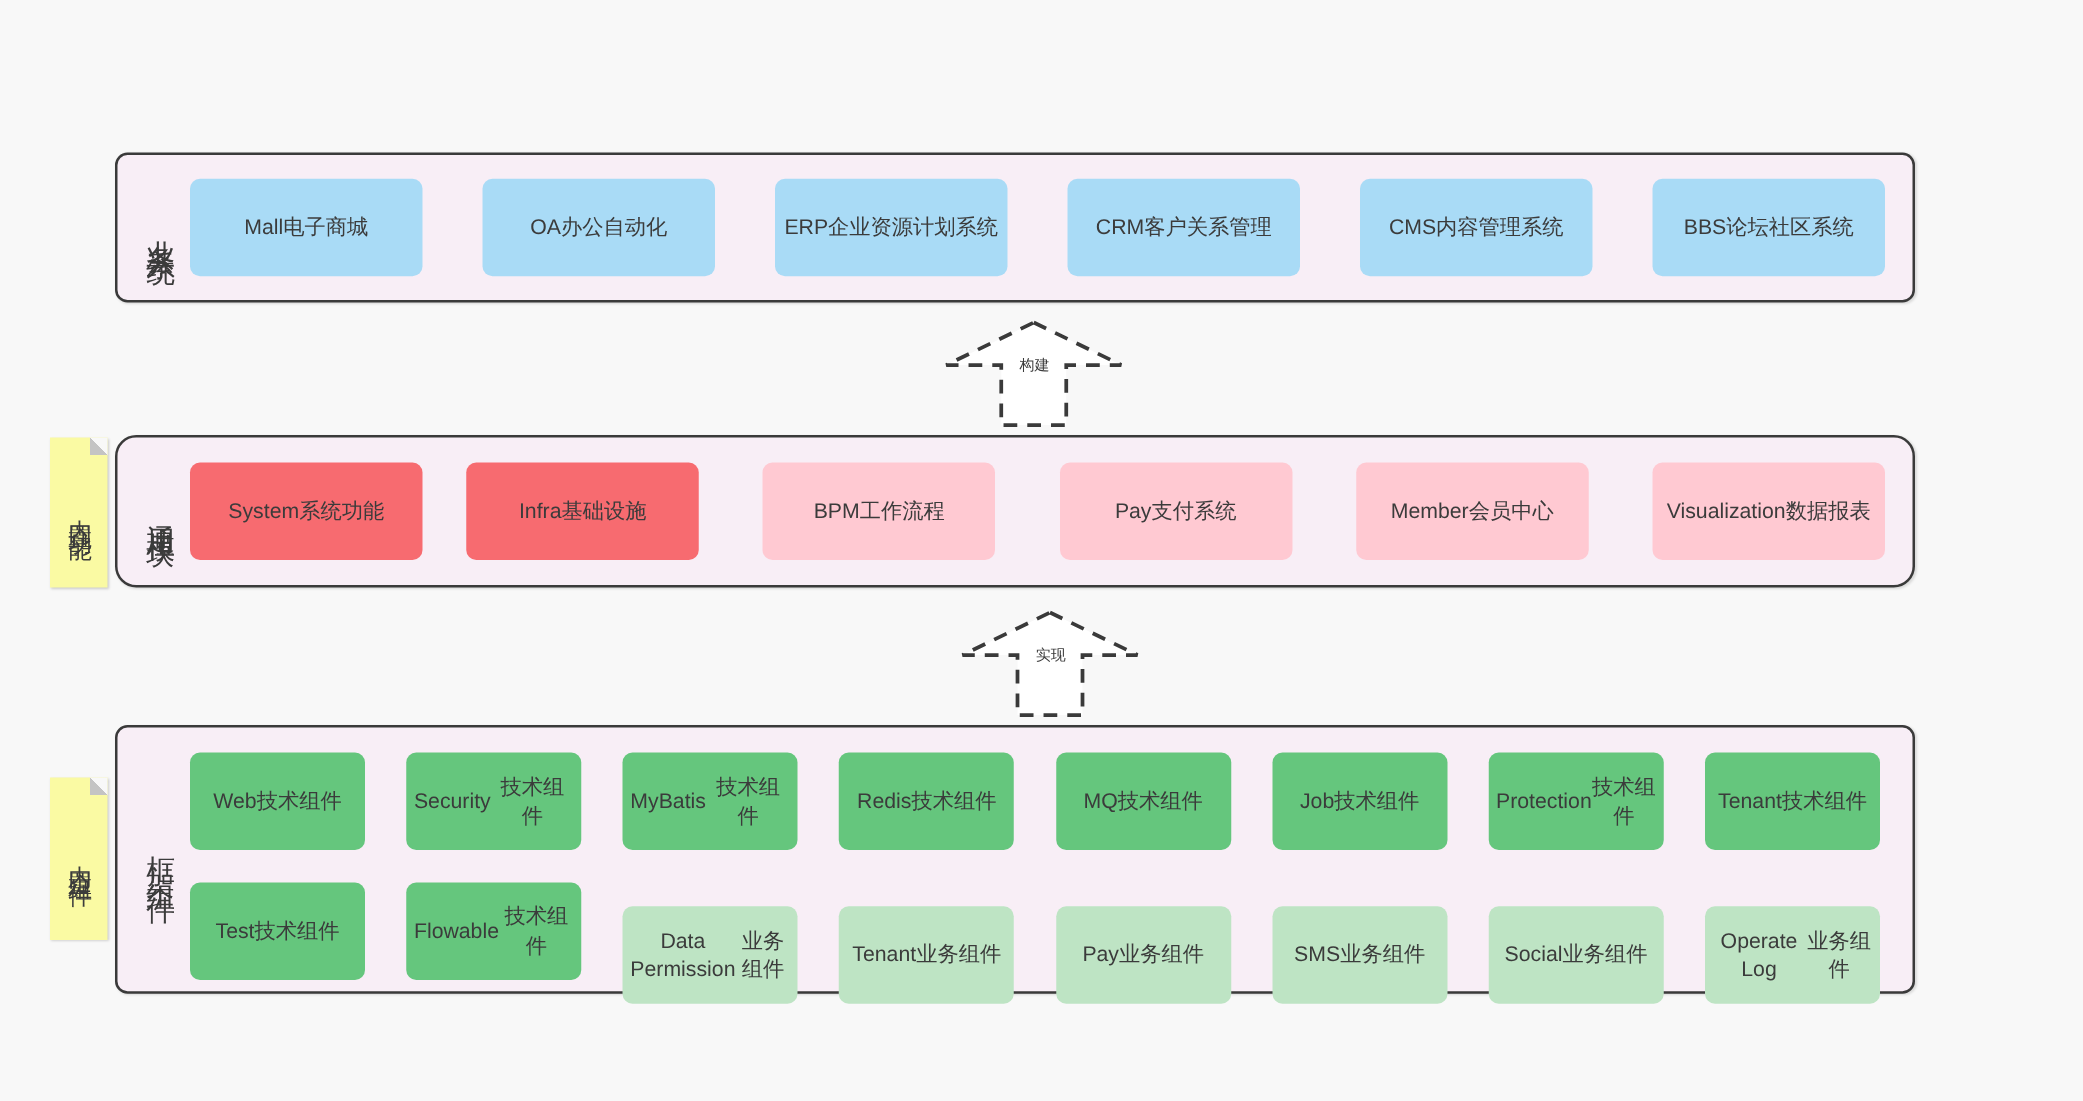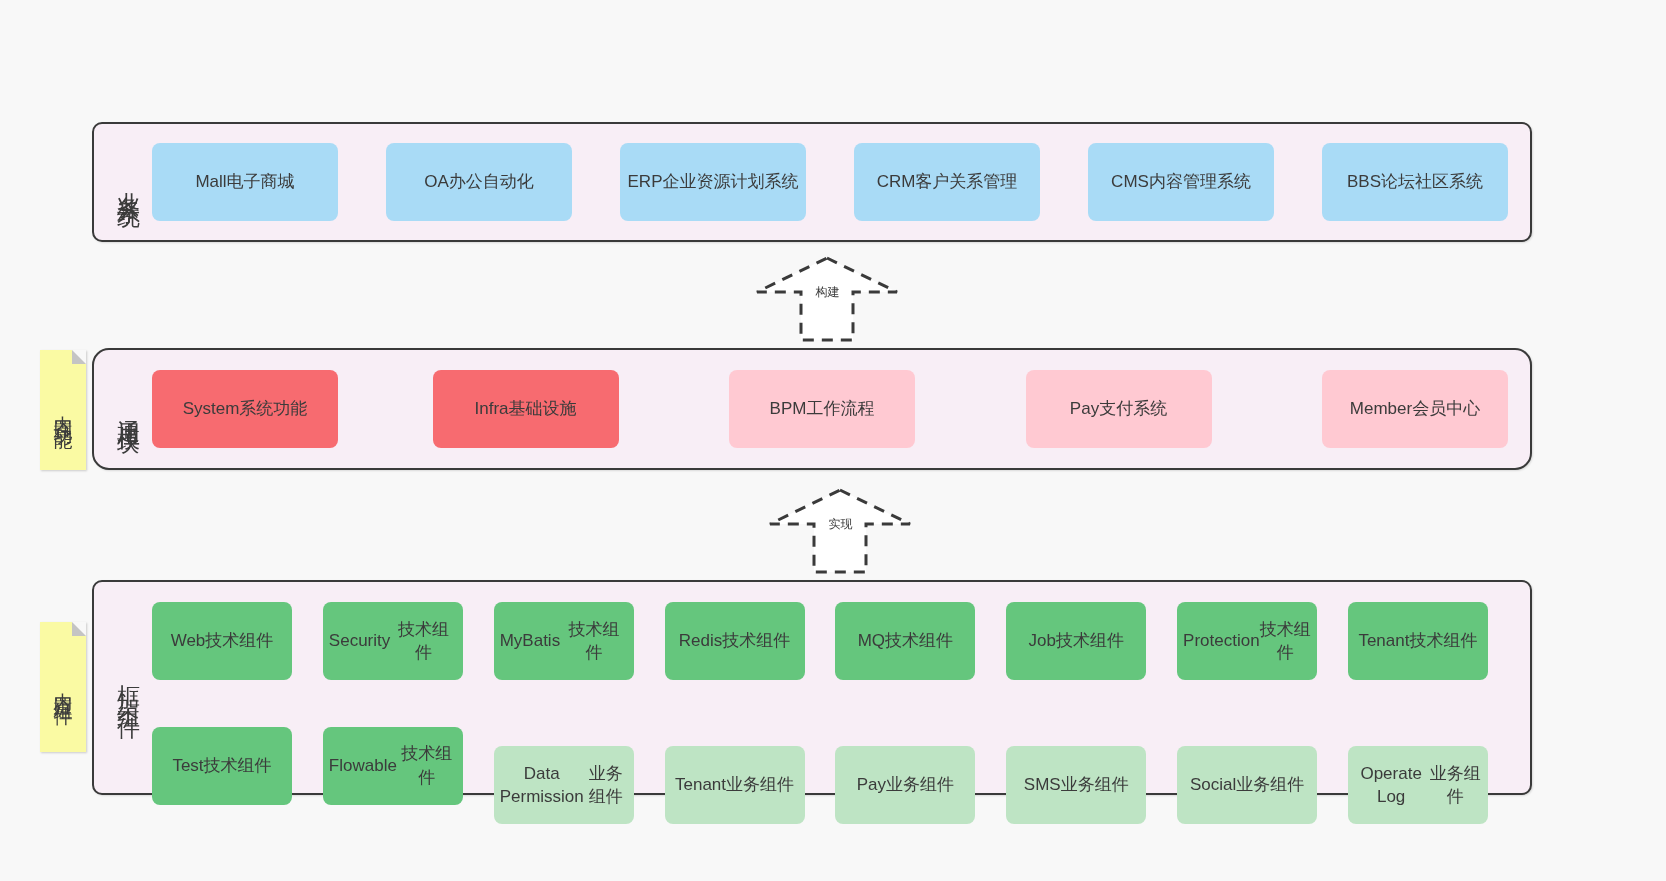--- a/index.html
+++ b/index.html
@@ -29,22 +29,22 @@
   }
   .band-label.spread{letter-spacing:11px;}
 
   .band-row{
     position:absolute; left:0; right:0;
     display:flex; justify-content:space-between; align-items:center;
     padding:0 22px 0 58px;
   }
   #band1 .band-row, #band2 .band-row{top:50%; transform:translateY(-50%);}
   #band3 .row1{top:20px;}
-  #band3 .row2{top:125px;}
-  #band3 .band-row{padding:0 42px 0 58px;}
+  #band3 .row2{top:104px;}
+  #band3 .band-row{padding:0 26px 0 58px;}
 
   .box{
     width:186px; height:78px; border-radius:8px;
     display:flex; flex-direction:row; justify-content:center; align-items:center;
     text-align:center; font-size:17px; line-height:1.38; color:var(--text);
     padding:2px 6px;
   }
   .box.small{width:140px;}
   .box.blue{background:var(--blue);}
   .box.red{background:var(--red);}
@@ -145,20 +145,24 @@
         <div>工作流程</div>
       </div>
       <div class="box pink">
         <div>Pay</div>
         <div>支付系统</div>
       </div>
       <div class="box pink">
         <div>Member</div>
         <div>会员中心</div>
       </div>
+      <div class="box pink">
+        <div>Visualization</div>
+        <div>数据报表</div>
+      </div>
     </div>
   </section>
 
   <div class="arrow" id="arrow2">
     <svg viewBox="0 0 145 86">
       <polygon points="72,2 142,36 98,36 98,84 46,84 46,36 2,36"></polygon>
     </svg>
     <span class="arrow-label">实现</span>
   </div>
 

